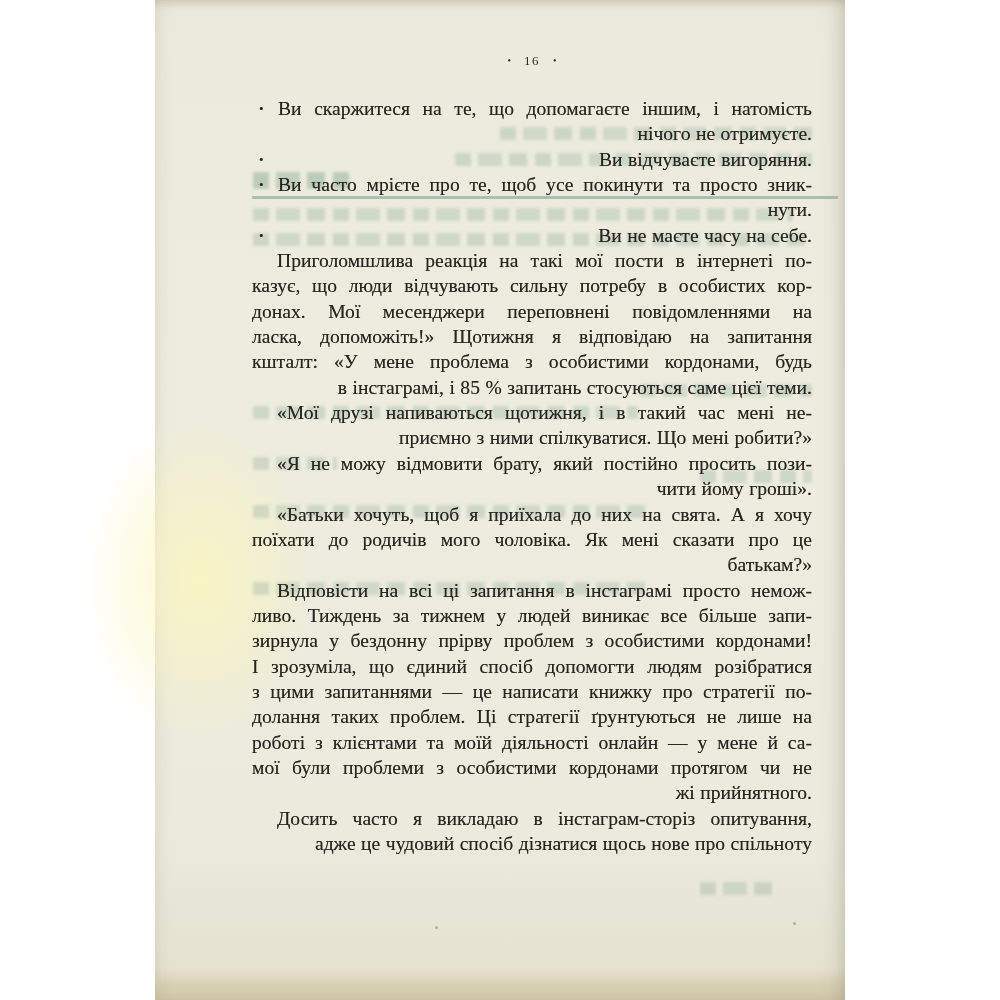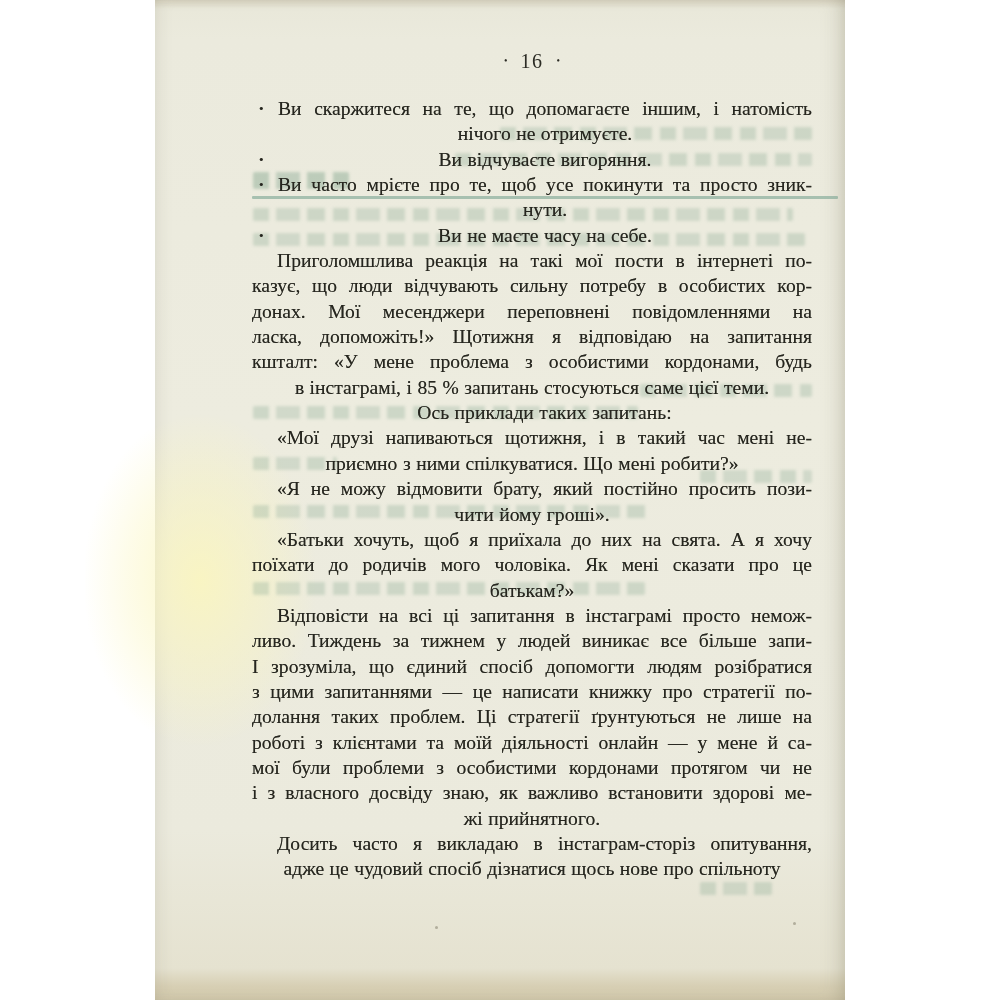--- a/index.html
+++ b/index.html
@@ -37,30 +37,30 @@
     position:absolute;height:3px;background:#6f9e8b;opacity:.55;filter:blur(.4px);
     border-radius:1px;
   }
   .speck{position:absolute;width:3px;height:3px;border-radius:50%;background:#8d8876;opacity:.6;}
   
   #pagenum{
     position:absolute;left:97px;top:50px;width:560px;height:22px;
     display:flex;align-items:center;justify-content:center;gap:13px;
     color:#2c2c25;z-index:3;
   }
-  #pagenum .pnum{font-size:20px;letter-spacing:1.5px;}
+  #pagenum .pnum{font-size:13px;letter-spacing:1.5px;}
   #pagenum .pdot{font-size:10px;line-height:10px;}
   #text-block{
     position:absolute;left:97px;top:96px;width:560px;z-index:2;
     color:#26261f;font-size:19.6px;word-spacing:.6px;
     text-shadow:0 0 .5px rgba(38,38,31,.55);
   }
   .line{position:relative;height:25.35px;line-height:25.35px;overflow:hidden;}
   .line.just{text-align:justify;text-align-last:justify;text-justify:inter-word;}
-  .line.left{text-align:center;white-space:nowrap;}
+  .line.left{text-align:right;white-space:nowrap;}
   .line.indent{padding-left:25px;font-family:Liberation Serif, serif;}
   .line.bullet-first,.line.bullet-cont{padding-left:26px;}
   .bdot{
     position:absolute;left:7px;top:0;font-size:13px;line-height:25.35px;color:#26261f;
   }
 </style>
 </head>
 <body>
 
 <div id="shot">
@@ -96,35 +96,34 @@
         <div class="line bullet-first left"><span class="bdot">•</span><span>Ви відчуваєте вигоряння.</span></div>
         <div class="line bullet-first just"><span class="bdot">•</span><span>Ви часто мрієте про те, щоб усе покинути та просто зник-</span></div>
         <div class="line bullet-cont left"><span>нути.</span></div>
         <div class="line bullet-first left"><span class="bdot">•</span><span>Ви не маєте часу на себе.</span></div>
         <div class="line indent just"><span>Приголомшлива реакція на такі мої пости в інтернеті по-</span></div>
         <div class="line body just"><span>казує, що люди відчувають сильну потребу в особистих кор-</span></div>
         <div class="line body just"><span>донах. Мої месенджери переповнені повідомленнями на</span></div>
         <div class="line body just"><span>ласка, допоможіть!» Щотижня я відповідаю на запитання</span></div>
         <div class="line body just"><span>кшталт: «У мене проблема з особистими кордонами, будь</span></div>
         <div class="line body left"><span>в інстаграмі, і 85 % запитань стосуються саме цієї теми.</span></div>
-        <div class="line indent left"><span>Ось приклади таких запитань:</span></div>
         <div class="line indent just"><span>«Мої друзі напиваються щотижня, і в такий час мені не-</span></div>
         <div class="line body left"><span>приємно з ними спілкуватися. Що мені робити?»</span></div>
         <div class="line indent just"><span>«Я не можу відмовити брату, який постійно просить пози-</span></div>
         <div class="line body left"><span>чити йому гроші».</span></div>
         <div class="line indent just"><span>«Батьки хочуть, щоб я приїхала до них на свята. А я хочу</span></div>
         <div class="line body just"><span>поїхати до родичів мого чоловіка. Як мені сказати про це</span></div>
         <div class="line body left"><span>батькам?»</span></div>
         <div class="line indent just"><span>Відповісти на всі ці запитання в інстаграмі просто немож-</span></div>
         <div class="line body just"><span>ливо. Тиждень за тижнем у людей виникає все більше запи-</span></div>
+        <div class="line body just"><span>зирнула у бездонну прірву проблем з особистими кордонами!</span></div>
         <div class="line body just"><span>І зрозуміла, що єдиний спосіб допомогти людям розібратися</span></div>
         <div class="line body just"><span>з цими запитаннями — це написати книжку про стратегії по-</span></div>
         <div class="line body just"><span>долання таких проблем. Ці стратегії ґрунтуються не лише на</span></div>
         <div class="line body just"><span>роботі з клієнтами та моїй діяльності онлайн — у мене й са-</span></div>
         <div class="line body just"><span>мої були проблеми з особистими кордонами протягом чи не</span></div>
-        <div class="line body just"><span>і з власного досвіду знаю, як важливо встановити здорові ме-</span></div>
         <div class="line body left"><span>жі прийнятного.</span></div>
         <div class="line indent just"><span>Досить часто я викладаю в інстаграм-сторіз опитування,</span></div>
         <div class="line body left"><span>адже це чудовий спосіб дізнатися щось нове про спільноту</span></div>
       </div>
 
   </div>
 </div>
 
 </body></html>

